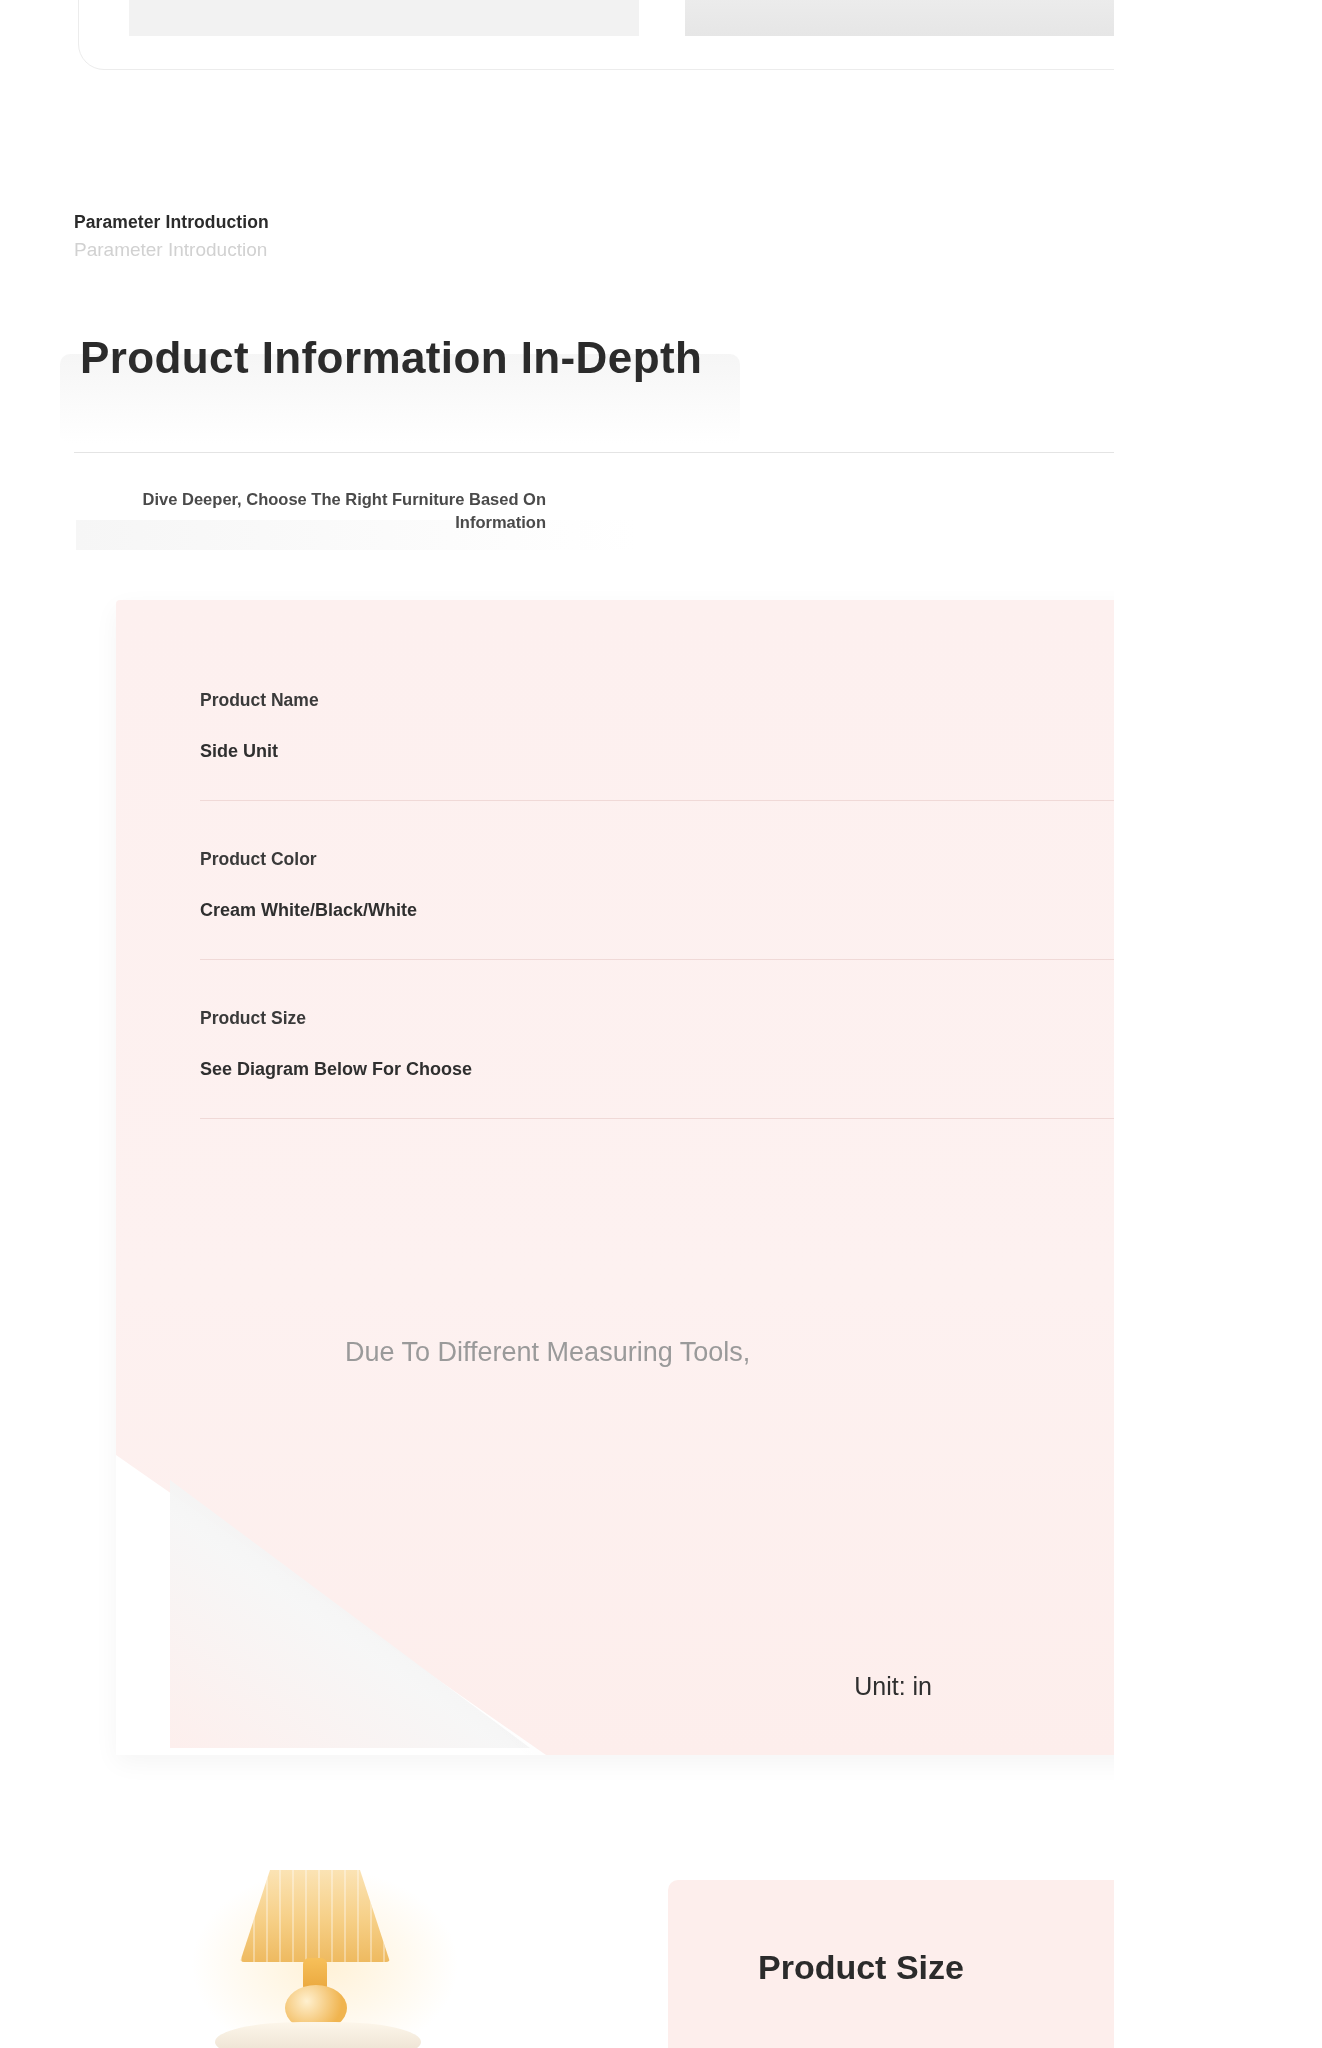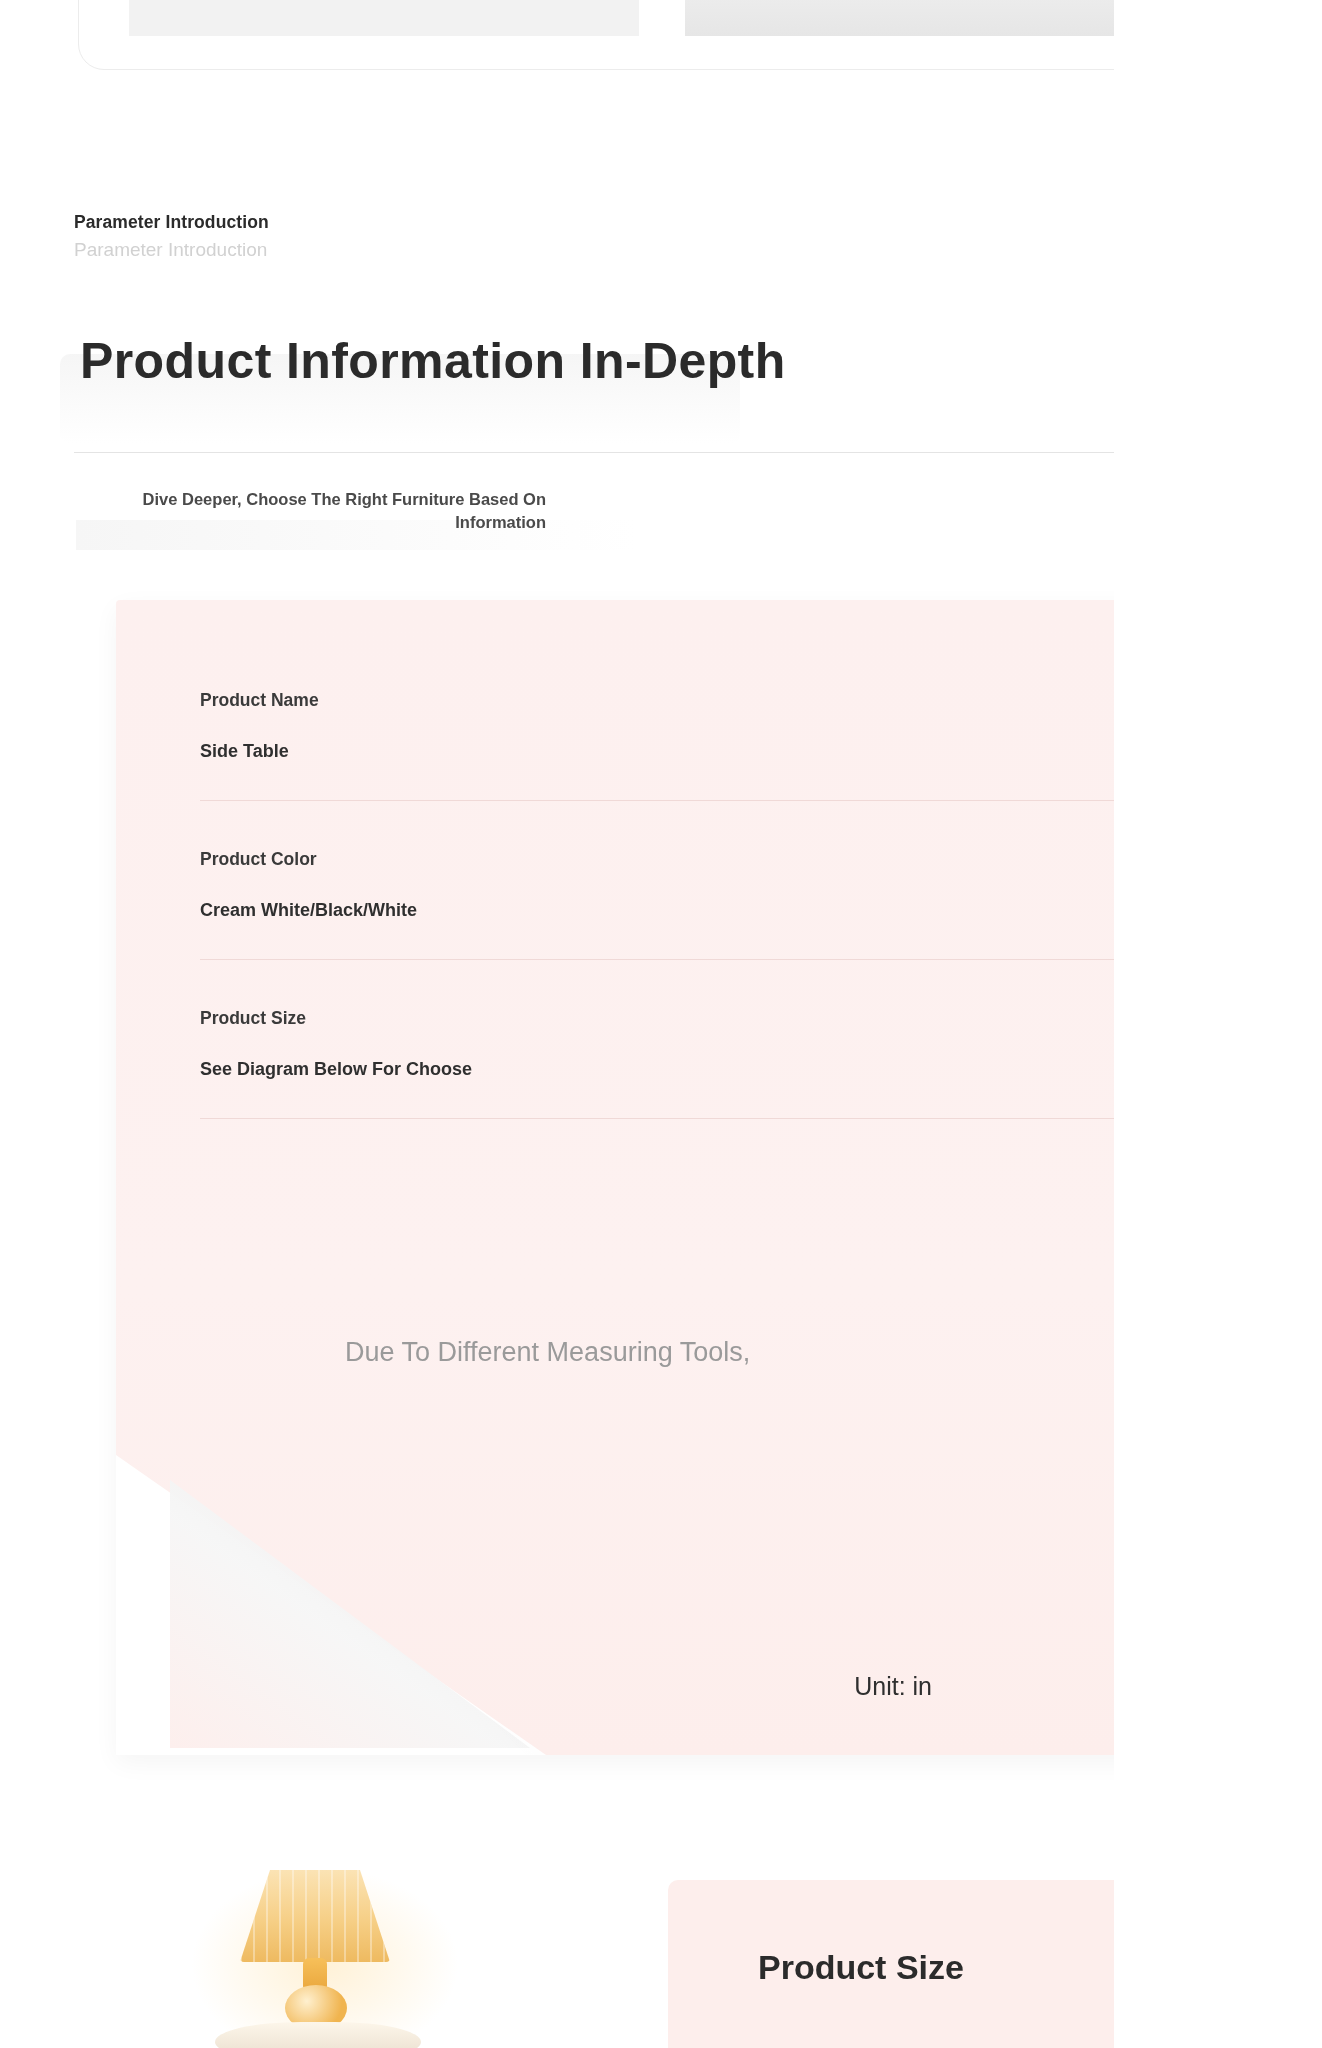--- a/index.html
+++ b/index.html
@@ -97,21 +97,21 @@
     position: absolute;
     left: 0;
     top: 24px;
     width: 680px;
     height: 90px;
     background: linear-gradient(180deg, rgba(245,245,245,.95), rgba(250,250,250,0));
     border-radius: 10px;
   }
   .heading {
     position: relative;
-    font-size: 50px;
+    font-size: 44px;
     font-weight: bold;
     color: #2b2b2b;
     letter-spacing: .4px;
     padding-left: 20px;
     line-height: 1.25;
   }
   .divider {
     position: absolute;
     left: 74px;
     top: 452px;
@@ -364,21 +364,21 @@
   <div class="fold-white"></div>
   <div class="fold-shade"></div>
   <div class="fold-edge"></div>
 
   <div class="spec-rows">
 
     <div class="spec-row">
       <div class="spec-cols">
         <div class="spec-col">
           <div class="spec-label">Product Name</div><br>
-          <div class="spec-value">Side Table</div>
+          <div class="spec-value">Side Unit</div>
         </div>
       </div>
     </div>
 
     <div class="spec-row">
       <div class="spec-cols">
         <div class="spec-col">
           <div class="spec-label">Product Color</div><br>
           <div class="spec-value">Cream White/Black/White</div>
         </div>

